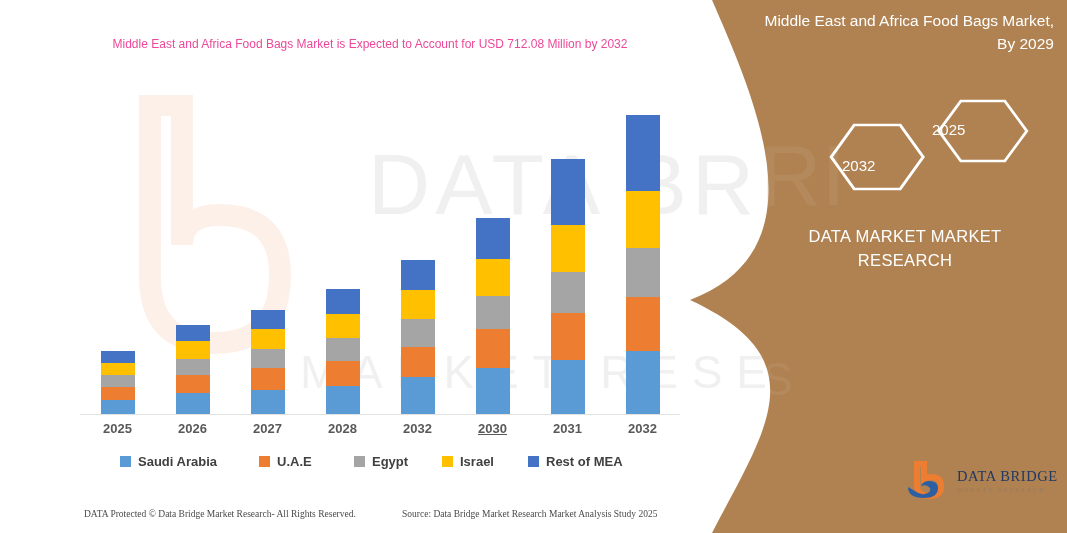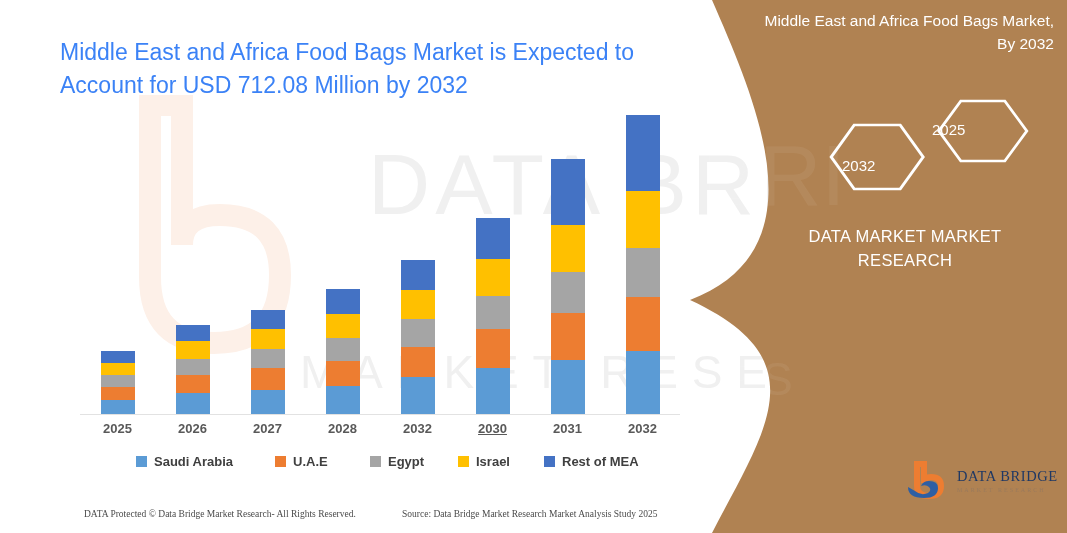--- a/index.html
+++ b/index.html
@@ -42,22 +42,23 @@
     pointer-events: none;
     user-select: none;
   }
   #wm-top  { left: 368px; top: 135px; font-size: 86px; }
   #wm-bot  { left: 300px; top: 345px; font-size: 46px; letter-spacing: 0.30em; }
 
   #chart-title {
     position: absolute;
     left: 60px; top: 36px;
     width: 620px;
-    color: #3b82f6;
-    font-size: 23px;
+    text-align: center;
+    color: #ec4899;
+    font-size: 12px;
     line-height: 1.45;
     font-weight: 400;
   }
 
   
   #plot {
     position: absolute;
     left: 80px; top: 100px;
     width: 600px; height: 315px;
   }
@@ -88,21 +89,21 @@
     width: 70px;
     text-align: center;
     font-size: 13px;
     font-weight: bold;
     color: #595959;
   }
 
   
   #legend {
     position: absolute;
-    left: 80px; top: 454px;
+    left: 64px; top: 454px;
     width: 600px; height: 22px;
   }
   .legend-item {
     position: absolute;
     display: flex;
     align-items: center;
     gap: 7px;
     font-size: 13px;
     font-weight: bold;
     color: #404040;
@@ -317,21 +318,21 @@
                C 105 430 160 360 30 300
                C 160 250 100 110 52 0 Z" fill="#b08252"></path>
       <g opacity="0.06" fill="#ffffff">
         <text x="42" y="205" font-family="Liberation Sans, sans-serif" font-size="86">BRI</text>
         <text x="10" y="395" font-family="Liberation Sans, sans-serif" font-size="46" letter-spacing="14">RES</text>
       </g>
     </svg>
   </div>
 
   <div id="brand-content">
-    <div id="brand-title">Middle East and Africa Food Bags Market, By 2032</div>
+    <div id="brand-title">Middle East and Africa Food Bags Market, By 2029</div>
 
     <div id="hex-wrap">
       <svg width="250" height="110" viewBox="0 0 250 110">
         <polygon points="8,62 28,30 68,30 88,62 68,94 28,94" fill="none" stroke="#ffffff" stroke-width="2.6" transform="translate(12,0) scale(1.15,1.0)"></polygon>
         <polygon points="108,26 128,-4 168,-4 188,26 168,56 128,56" fill="none" stroke="#ffffff" stroke-width="2.6" transform="translate(10,10) scale(1.1,1.0)"></polygon>
       </svg>
       <div class="hex-label" id="hex-2032-label">2032</div>
       <div class="hex-label" id="hex-2025-label">2025</div>
     </div>
 

